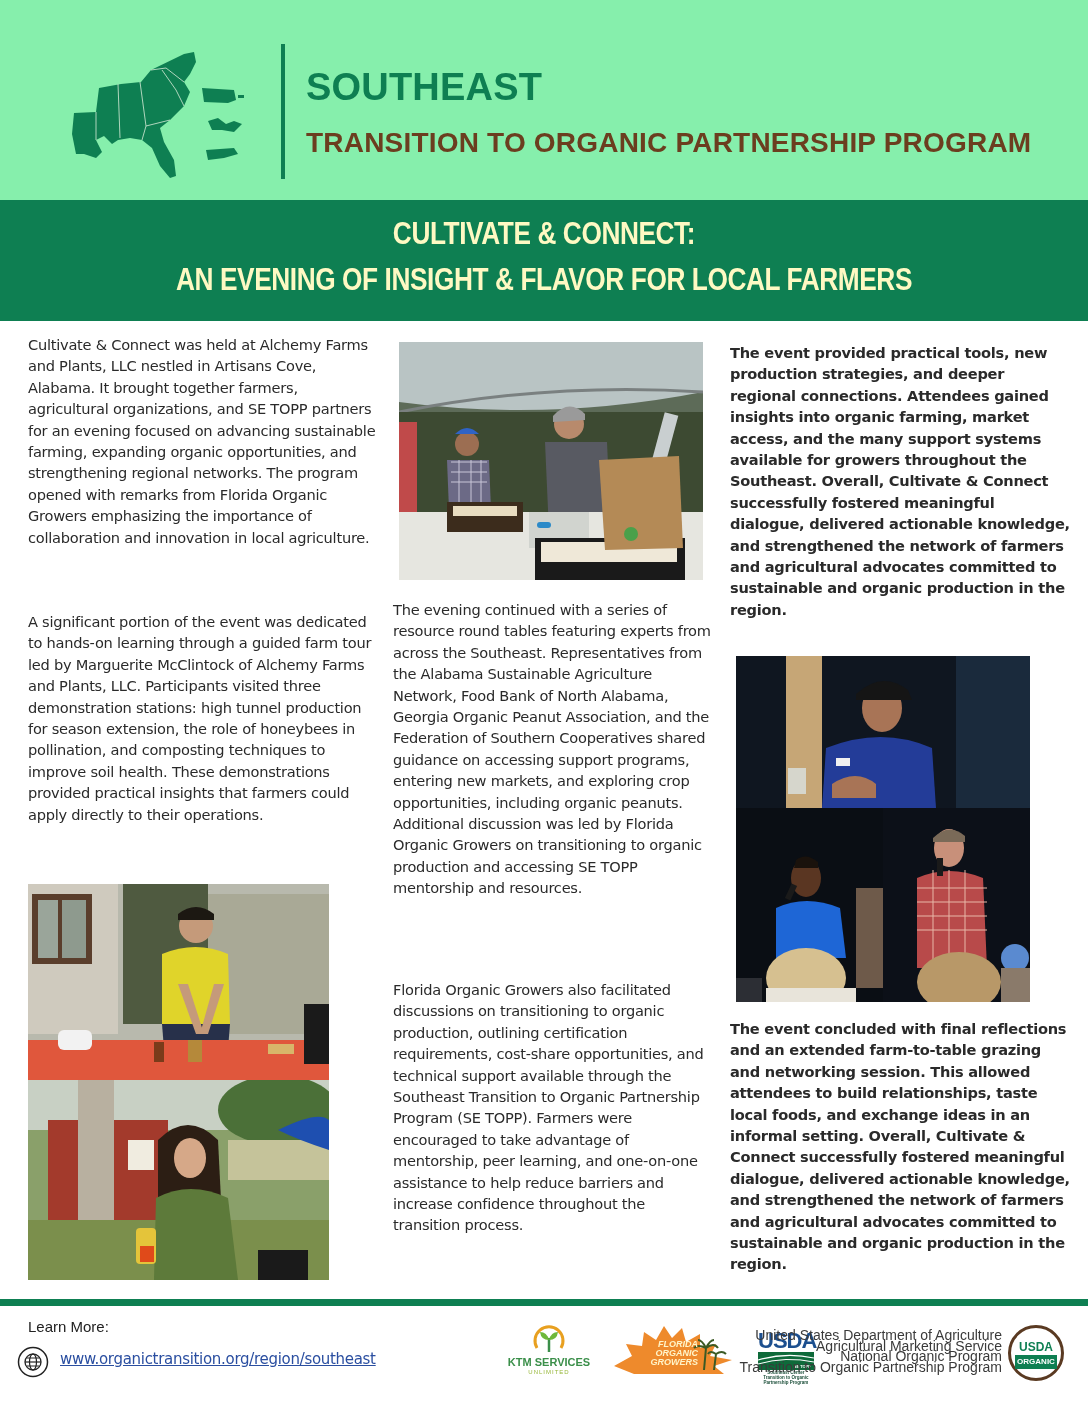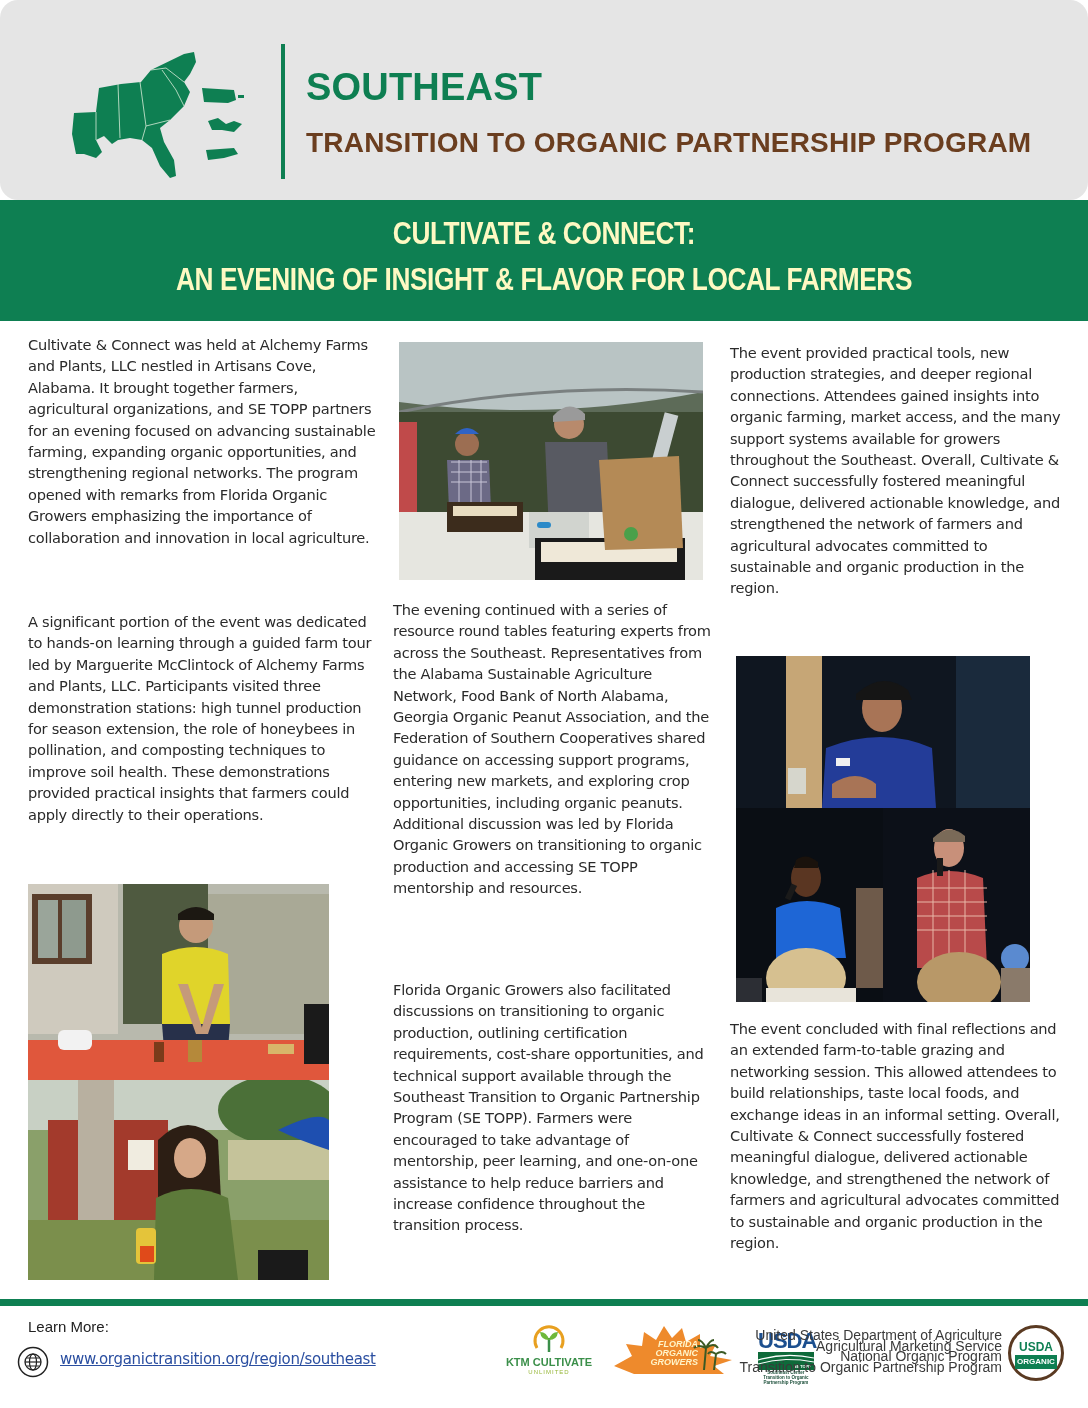--- a/index.html
+++ b/index.html
@@ -1,35 +1,35 @@
 <!DOCTYPE html>
 <html><head>
 <meta charset="utf-8">
 <style>
   * { box-sizing: border-box; margin: 0; padding: 0; }
   html, body { width: 1088px; height: 1408px; background: #ffffff; overflow: hidden; }
   body { font-family: "DejaVu Sans", sans-serif; color: #2b2b2b; position: relative; }
 
   
-  .header { position: absolute; left: 0; top: 0; width: 1088px; height: 200px; background: #e5e5e5; border-radius: 18px; }
+  .header { position: absolute; left: 0; top: 0; width: 1088px; height: 200px; background: #86efac; }
   .map { position: absolute; left: 66px; top: 48px; width: 190px; height: 135px; }
   .vbar { position: absolute; left: 281px; top: 44px; width: 4px; height: 135px; background: #0e7f52; }
   .title-southeast { position: absolute; left: 306px; top: 66px; font-family: "Liberation Sans", sans-serif; font-weight: bold; font-size: 38px; color: #0e7f52; letter-spacing: 0.2px; }
   .title-program { position: absolute; left: 306px; top: 127px; font-family: "Liberation Sans", sans-serif; font-weight: bold; font-size: 28px; color: #6b3e1f; letter-spacing: 0.2px; white-space: nowrap; }
 
   
   .banner { position: absolute; left: 0; top: 200px; width: 1088px; height: 121px; background: #0e7f52; color: #fef9c3; text-align: center; }
   .banner-line { font-family: "Liberation Sans Narrow", "Liberation Sans", sans-serif; font-weight: bold; font-size: 32px; line-height: 46px; letter-spacing: -0.5px; transform: scaleX(0.82); transform-origin: center; white-space: nowrap; }
   .banner-line.l1 { margin-top: 10px; }
 
   
   .para { position: absolute; font-family: "DejaVu Sans", sans-serif; font-size: 14.6px; line-height: 21.4px; color: #2a2a2a; letter-spacing: -0.25px; }
   .col1 { left: 28px; width: 352px; }
   .col2 { left: 393px; width: 322px; }
-  .col3 { left: 730px; width: 340px; }
+  .col3 { left: 730px; width: 340px; font-weight: bold; }
 
   .photo { position: absolute; overflow: hidden; }
   .photo svg { display: block; width: 100%; height: 100%; }
 
   
   .footer-bar { position: absolute; left: 0; top: 1299px; width: 1088px; height: 7px; background: #0e7f52; }
   .learn-more { position: absolute; left: 28px; top: 1318px; font-family: "Liberation Sans", sans-serif; font-weight: normal; font-size: 15px; color: #222; }
   .globe { position: absolute; left: 17px; top: 1346px; width: 32px; height: 32px; }
   .link { position: absolute; left: 60px; top: 1350px; font-family: "DejaVu Sans", sans-serif; font-size: 15px; color: #2a4ea0; text-decoration: underline; letter-spacing: -0.3px; }
 
@@ -218,21 +218,21 @@
 </svg>
 <a class="link">www.organictransition.org/region/southeast</a>
 
 <div class="logo" style="left:505px; top:1322px; width:88px; height:58px;">
   <svg style="position:absolute; left:26px; top:0;" width="36" height="34" viewBox="0 0 36 34">
     <path d="M6,26 A14,14 0 1 1 30,26" fill="none" stroke="#e8a020" stroke-width="3"></path>
     <path d="M18,30 L18,16" stroke="#3b8f4a" stroke-width="2.5"></path>
     <path d="M18,18 Q10,18 9,10 Q16,10 18,18 Z" fill="#6fb83a"></path>
     <path d="M18,18 Q26,18 27,10 Q20,10 18,18 Z" fill="#6fb83a"></path>
   </svg>
-  <div class="ktm-text">KTM CULTIVATE</div>
+  <div class="ktm-text">KTM SERVICES</div>
   <div class="ktm-sub">UNLIMITED</div>
 </div>
 
 <div class="logo" style="left:614px; top:1326px; width:122px; height:52px;">
   <svg style="position:absolute; left:0; top:0;" width="122" height="52" viewBox="0 0 122 52">
     <path d="M0,40 L18,30 L12,18 L28,20 L30,6 L42,14 L50,0 L58,12 L68,2 L72,16 L86,8 L86,22 L102,18 L96,30 L118,34 L100,40 L110,48 L20,48 Z" fill="#ee8a2c"></path>
     <path d="M90,44 L92,22 M92,22 Q84,18 80,22 M92,22 Q100,16 104,22 M92,22 Q88,14 84,14 M92,22 Q96,14 100,14" stroke="#3b5a24" stroke-width="2" fill="none"></path>
     <path d="M100,44 L102,28 M102,28 Q96,24 94,28 M102,28 Q108,24 112,28" stroke="#3b5a24" stroke-width="2" fill="none"></path>
   </svg>
   <div class="fog-text">

